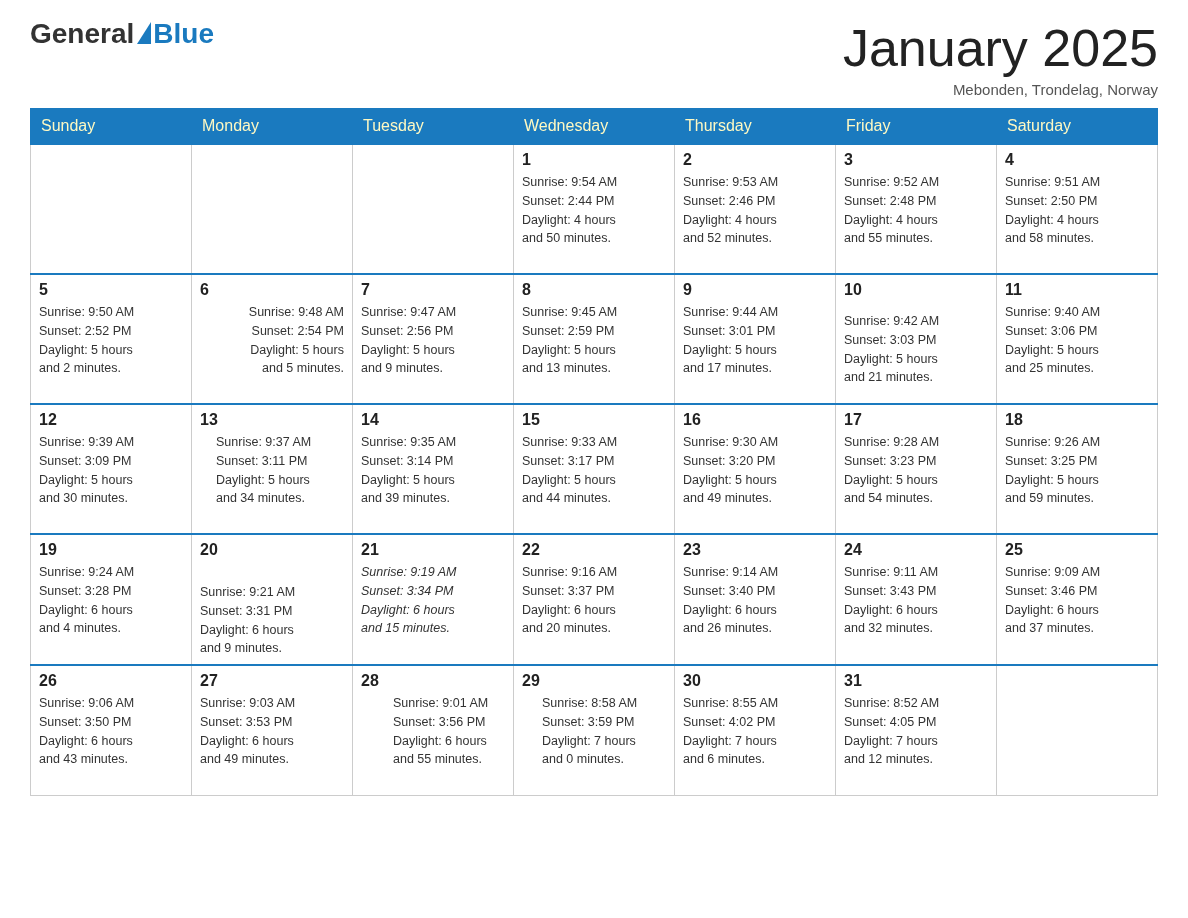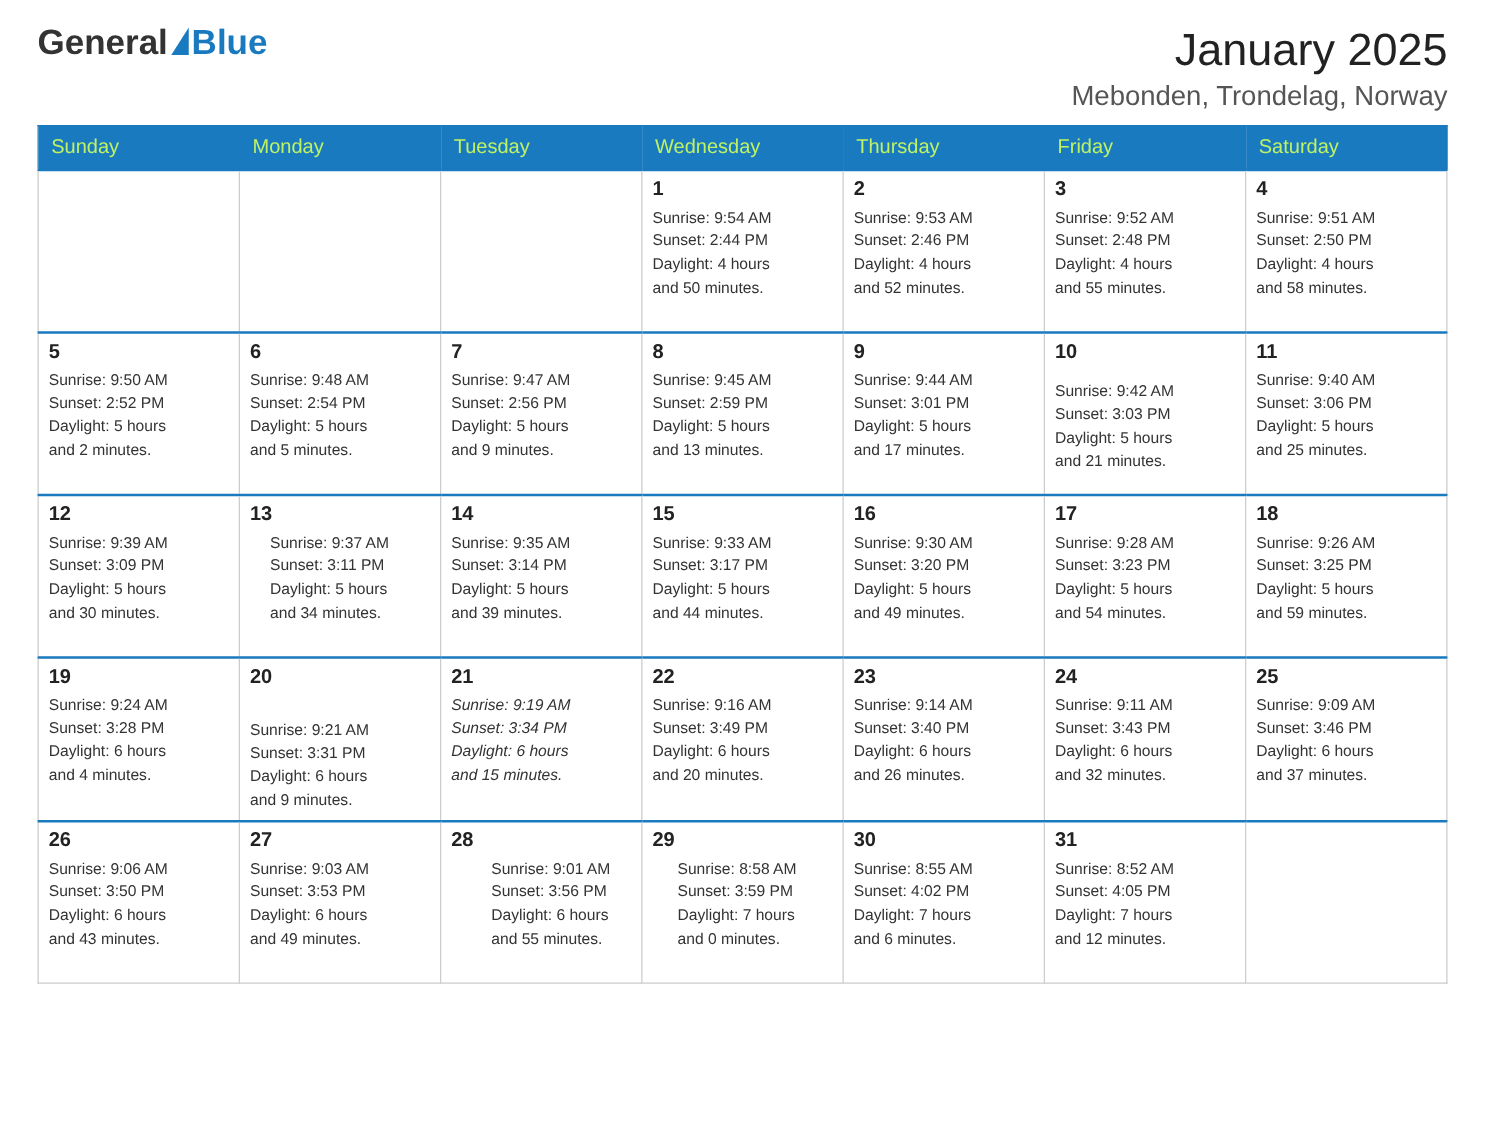--- a/index.html
+++ b/index.html
@@ -43,38 +43,38 @@
     .logo-blue {
       font-size: 28px;
       font-weight: bold;
       color: #1a7abf;
       margin-left: 2px;
     }
     .title-section {
       text-align: right;
     }
     .month-title {
-      font-size: 36px;
+      font-size: 52px;
       font-weight: normal;
       color: #222;
       line-height: 1.1;
     }
     .location {
-      font-size: 22px;
+      font-size: 15px;
       color: #555;
       margin-top: 4px;
     }
     .calendar {
       width: 100%;
       border-collapse: collapse;
       margin-top: 10px;
     }
     .calendar th {
       background-color: #1a7abf;
-      color: #bef264;
+      color: #fef9c3;
       font-size: 16px;
       font-weight: normal;
       padding: 8px 10px;
       text-align: left;
       border: 1px solid #1a7abf;
     }
     .calendar td {
       vertical-align: top;
       border: 1px solid #ccc;
       padding: 6px 8px;
@@ -174,21 +174,21 @@
       <tr>
         <td>
           <span class="day-number">5</span>
           <div class="day-info" style="white-space: pre-line;">Sunrise: 9:50 AM
 Sunset: 2:52 PM
 Daylight: 5 hours
 and 2 minutes.</div>
         </td>
         <td>
           <span class="day-number">6</span>
-          <div class="day-info" style="white-space: pre-line;">Sunrise: 9:48 AM
+          <div class="day-info" style="white-space: pre-line; text-align: right;">Sunrise: 9:48 AM
 Sunset: 2:54 PM
 Daylight: 5 hours
 and 5 minutes.</div>
         </td>
         <td>
           <span class="day-number">7</span>
           <div class="day-info" style="white-space: pre-line;">Sunrise: 9:47 AM
 Sunset: 2:56 PM
 Daylight: 5 hours
 and 9 minutes.</div>
@@ -291,21 +291,21 @@
         <td>
           <span class="day-number">21</span>
           <div class="day-info" style="white-space: pre-line; font-style: italic;">Sunrise: 9:19 AM
 Sunset: 3:34 PM
 Daylight: 6 hours
 and 15 minutes.</div>
         </td>
         <td>
           <span class="day-number">22</span>
           <div class="day-info" style="white-space: pre-line;">Sunrise: 9:16 AM
-Sunset: 3:49 PM
+Sunset: 3:37 PM
 Daylight: 6 hours
 and 20 minutes.</div>
         </td>
         <td>
           <span class="day-number">23</span>
           <div class="day-info" style="white-space: pre-line;">Sunrise: 9:14 AM
 Sunset: 3:40 PM
 Daylight: 6 hours
 and 26 minutes.</div>
         </td>

